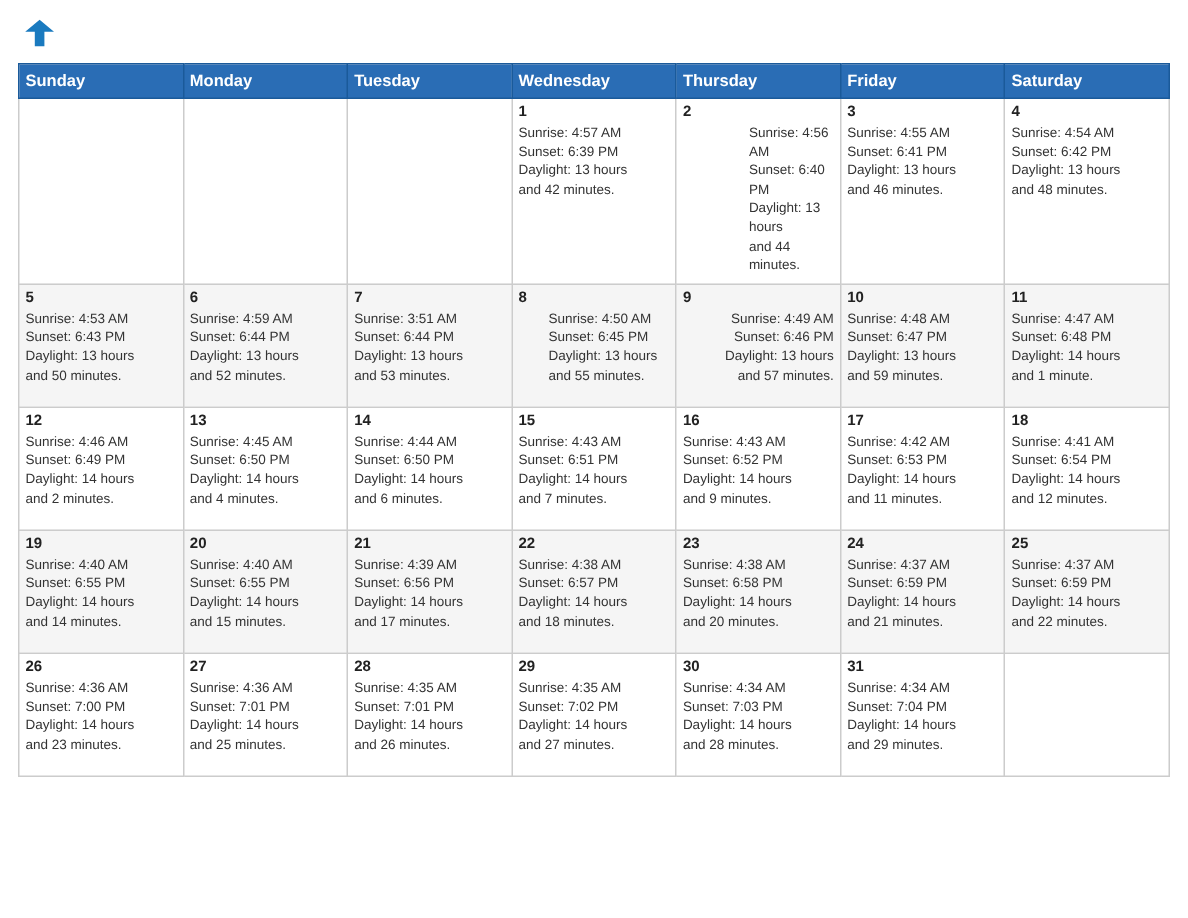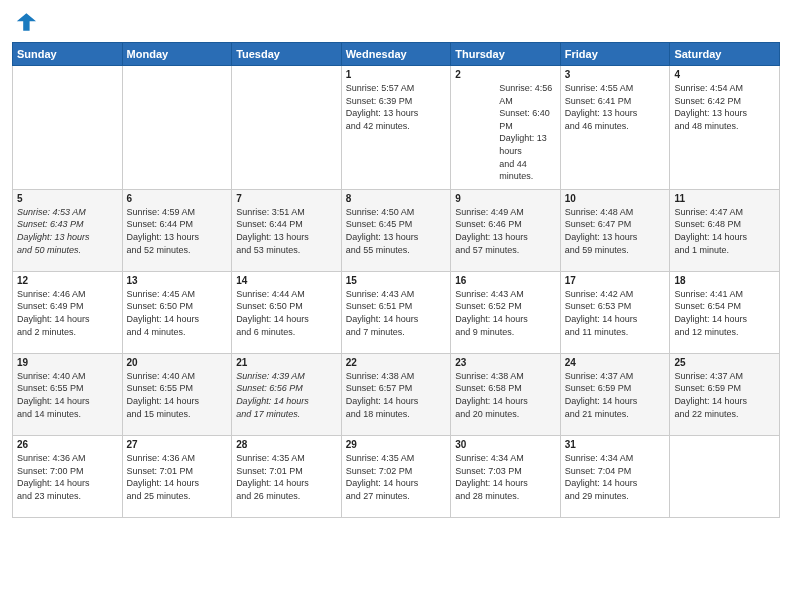--- a/index.html
+++ b/index.html
@@ -125,21 +125,21 @@
           <th>Saturday</th>
         </tr>
     </thead>
     <tbody>
     <tr>
           <td></td>
           <td></td>
           <td></td>
           <td>
             <span class="day-number">1</span>
-            <div class="day-info" style="white-space: pre-line;">Sunrise: 5:57 AM
+            <div class="day-info" style="white-space: pre-line;">Sunrise: 4:57 AM
 Sunset: 6:39 PM
 Daylight: 13 hours
 and 42 minutes.</div>
           </td>
           <td>
             <span class="day-number">2</span>
             <div class="day-info" style="white-space: pre-line; margin-left: 44px;">Sunrise: 4:56 AM
 Sunset: 6:40 PM
 Daylight: 13 hours
 and 44 minutes.</div>
@@ -155,49 +155,49 @@
             <span class="day-number">4</span>
             <div class="day-info" style="white-space: pre-line;">Sunrise: 4:54 AM
 Sunset: 6:42 PM
 Daylight: 13 hours
 and 48 minutes.</div>
           </td>
         </tr>
         <tr>
           <td>
             <span class="day-number">5</span>
-            <div class="day-info" style="white-space: pre-line; font-style: italic;">Sunrise: 4:53 AM
+            <div class="day-info" style="white-space: pre-line;">Sunrise: 4:53 AM
 Sunset: 6:43 PM
 Daylight: 13 hours
 and 50 minutes.</div>
           </td>
           <td>
             <span class="day-number">6</span>
             <div class="day-info" style="white-space: pre-line;">Sunrise: 4:59 AM
 Sunset: 6:44 PM
 Daylight: 13 hours
 and 52 minutes.</div>
           </td>
           <td>
             <span class="day-number">7</span>
             <div class="day-info" style="white-space: pre-line;">Sunrise: 3:51 AM
 Sunset: 6:44 PM
 Daylight: 13 hours
 and 53 minutes.</div>
           </td>
           <td>
             <span class="day-number">8</span>
-            <div class="day-info" style="white-space: pre-line;">Sunrise: 4:50 AM
+            <div class="day-info" style="white-space: pre-line; margin-left: 20px;">Sunrise: 4:50 AM
 Sunset: 6:45 PM
 Daylight: 13 hours
 and 55 minutes.</div>
           </td>
           <td>
             <span class="day-number">9</span>
-            <div class="day-info" style="white-space: pre-line;">Sunrise: 4:49 AM
+            <div class="day-info" style="white-space: pre-line; text-align: right;">Sunrise: 4:49 AM
 Sunset: 6:46 PM
 Daylight: 13 hours
 and 57 minutes.</div>
           </td>
           <td>
             <span class="day-number">10</span>
             <div class="day-info" style="white-space: pre-line;">Sunrise: 4:48 AM
 Sunset: 6:47 PM
 Daylight: 13 hours
 and 59 minutes.</div>
@@ -271,21 +271,21 @@
           </td>
           <td>
             <span class="day-number">20</span>
             <div class="day-info" style="white-space: pre-line;">Sunrise: 4:40 AM
 Sunset: 6:55 PM
 Daylight: 14 hours
 and 15 minutes.</div>
           </td>
           <td>
             <span class="day-number">21</span>
-            <div class="day-info" style="white-space: pre-line; font-style: italic;">Sunrise: 4:39 AM
+            <div class="day-info" style="white-space: pre-line;">Sunrise: 4:39 AM
 Sunset: 6:56 PM
 Daylight: 14 hours
 and 17 minutes.</div>
           </td>
           <td>
             <span class="day-number">22</span>
             <div class="day-info" style="white-space: pre-line;">Sunrise: 4:38 AM
 Sunset: 6:57 PM
 Daylight: 14 hours
 and 18 minutes.</div>

